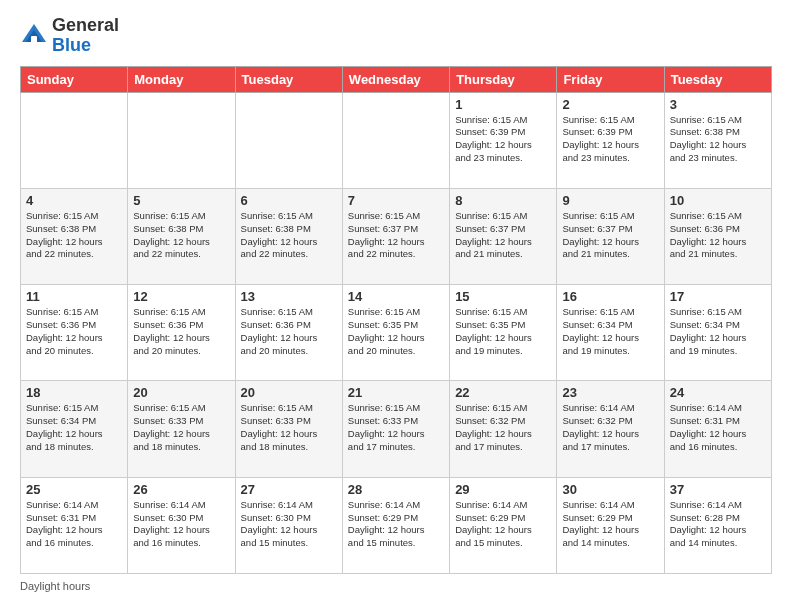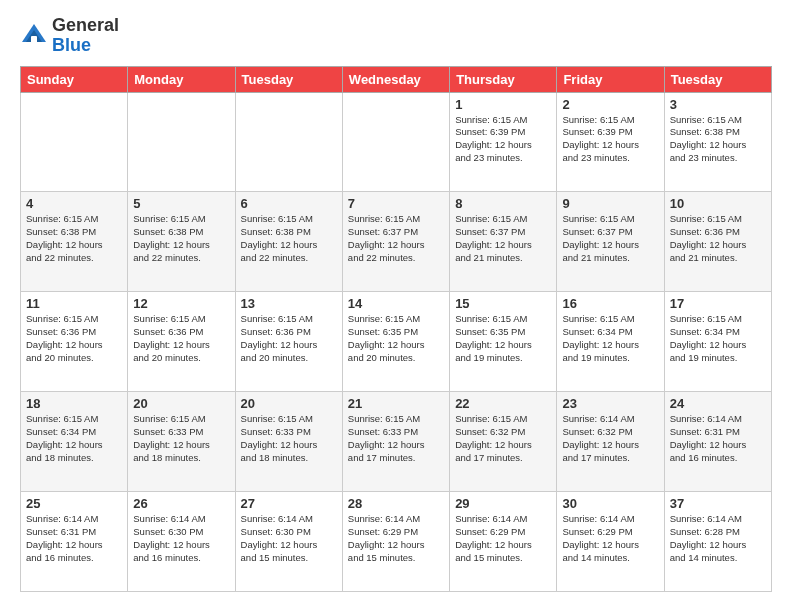--- a/index.html
+++ b/index.html
@@ -360,13 +360,16 @@
             <span class="day-num">37</span>
             <div class="day-detail" style="white-space: pre-line;">Sunrise: 6:14 AM
 Sunset: 6:28 PM
 Daylight: 12 hours
 and 14 minutes.</div>
           </td>
         </tr>
       </tbody>
   </table>
 
+  <div class="footer">
+    <span>Daylight hours</span>
+  </div>
 </div>
 
 </body></html>

